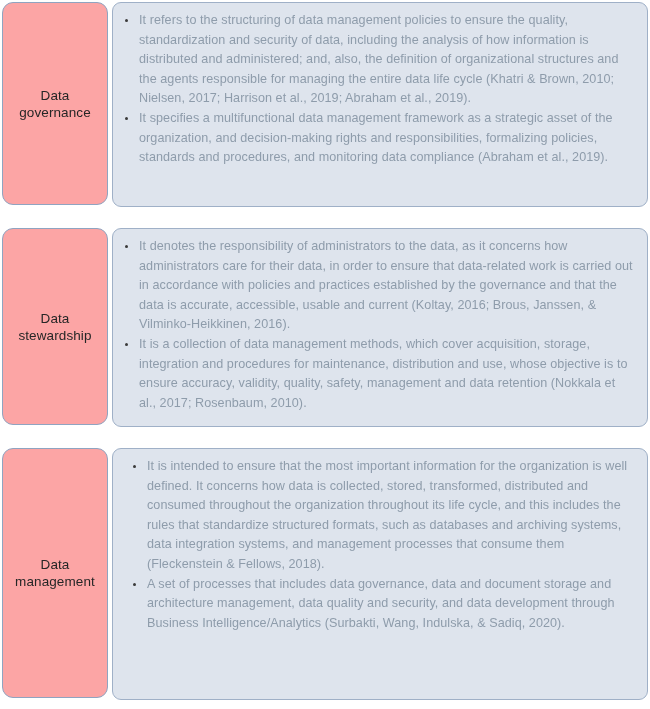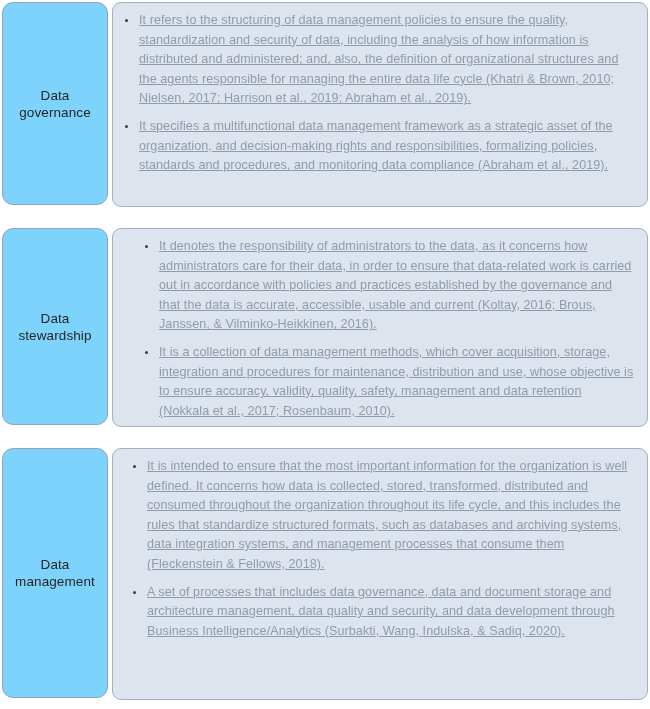--- a/index.html
+++ b/index.html
@@ -28,21 +28,21 @@
     width: 650px;
   }
 
   
   .label-card {
     position: absolute;
     left: 2px;
     top: 0;
     width: 106px;
     box-sizing: border-box;
-    background: #7dd3fc;
+    background: #fca5a5;
     border: 1px solid #8fa4c1;
     border-radius: 11px;
     display: flex;
     align-items: center;
     justify-content: center;
     text-align: center;
     z-index: 2;
   }
   .label-card .label-text {
     font-size: 13.5px;
@@ -76,24 +76,23 @@
   }
   ul.bullets > li {
     position: relative;
     padding-left: 18px;
     margin: 0 0 0 0;
     font-size: 12.6px;
     line-height: 19.6px;
     color: #8e9cab;
     text-align: left;
     letter-spacing: 0.005em;
-    text-decoration: underline;
   }
   ul.bullets > li + li {
-    margin-top: 8px;
+    margin-top: 0px;
   }
   ul.bullets > li .dot {
     position: absolute;
     left: 4px;
     top: 8px;
     width: 3.4px;
     height: 3.4px;
     border-radius: 50%;
     background: #3b3b3b;
   }
@@ -110,21 +109,21 @@
             <li><span class="dot"></span><span>It specifies a multifunctional data management framework as a strategic asset of the organization, and decision-making rights and responsibilities, formalizing policies, standards and procedures, and monitoring data compliance (Abraham et al., 2019).</span></li>
           </ul>
         </div>
       </div>
       <div class="label-card" style="top: 2px; height: 203px;">
         <div class="label-text">Data
 governance</div>
       </div>
     </div>
     <div class="row" style="top: 0px;">
-      <div class="content-card" style="top: 228px; height: 199px; padding-left: 20px;">
+      <div class="content-card" style="top: 228px; height: 199px;">
         <div class="content-inner">
           <ul class="bullets">
             <li><span class="dot"></span><span>It denotes the responsibility of administrators to the data, as it concerns how administrators care for their data, in order to ensure that data-related work is carried out in accordance with policies and practices established by the governance and that the data is accurate, accessible, usable and current (Koltay, 2016; Brous, Janssen, &amp; Vilminko-Heikkinen, 2016).</span></li>
             <li><span class="dot"></span><span>It is a collection of data management methods, which cover acquisition, storage, integration and procedures for maintenance, distribution and use, whose objective is to ensure accuracy, validity, quality, safety, management and data retention (Nokkala et al., 2017; Rosenbaum, 2010).</span></li>
           </ul>
         </div>
       </div>
       <div class="label-card" style="top: 228px; height: 197px;">
         <div class="label-text">Data
 stewardship</div>

